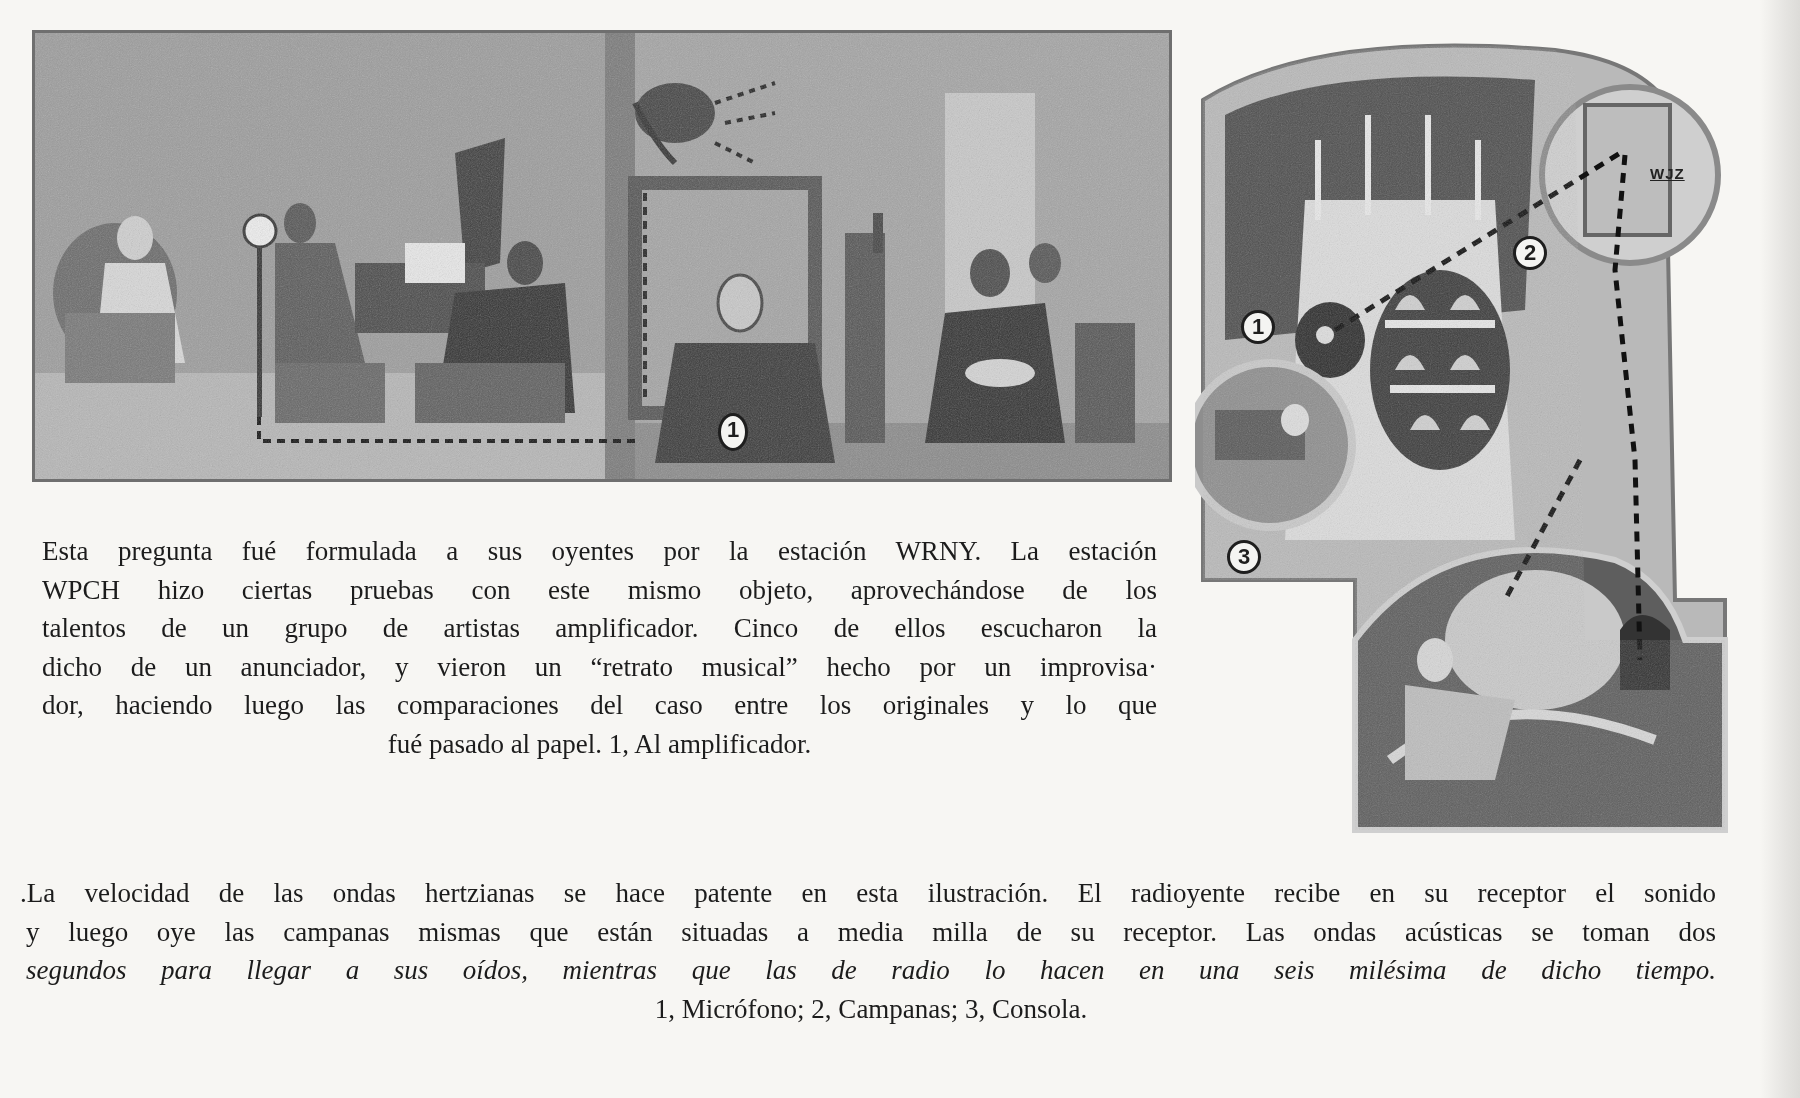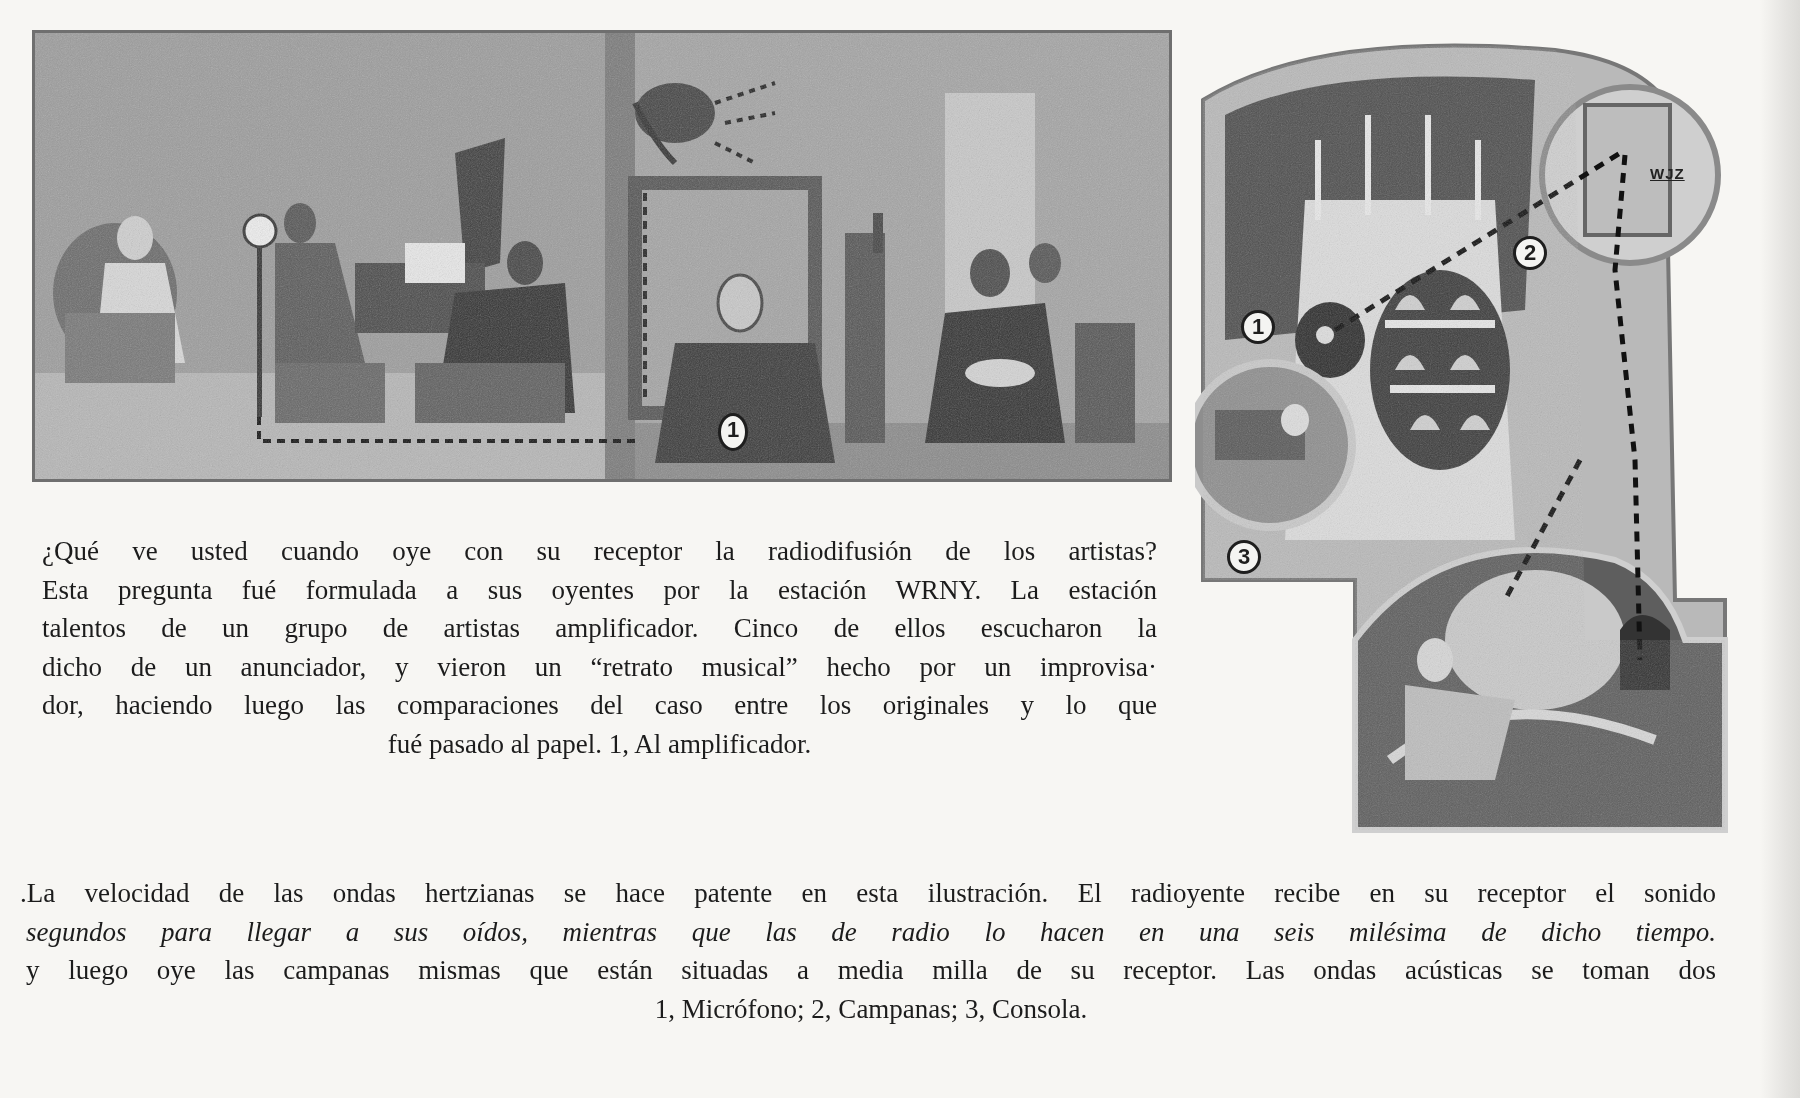--- a/index.html
+++ b/index.html
@@ -196,26 +196,26 @@
   </div>
   <div class="marker" style="left:318px; top:196px;">
     <span>2</span>
   </div>
   <div class="marker" style="left:32px; top:500px;">
     <span>3</span>
   </div>
 </div>
 
 <div class="caption caption-1">
-  <span class="line">¿Qué ve usted cuando oye con su receptor la radiodifusión de los artistas?</span>
   <span class="line">Esta pregunta fué formulada a sus oyentes por la estación WRNY. La estación</span>
+  <span class="line">WPCH hizo ciertas pruebas con este mismo objeto, aprovechándose de los</span>
   <span class="line">talentos de un grupo de artistas amplificador. Cinco de ellos escucharon la</span>
   <span class="line">dicho de un anunciador, y vieron un “retrato musical” hecho por un improvisa·</span>
   <span class="line">dor, haciendo luego las comparaciones del caso entre los originales y lo que</span>
   <span class="line center">fué pasado al papel. 1, Al amplificador.</span>
 </div>
 
 <div class="caption caption-2">
   <span class="line" style="margin-left:-6px;">.La velocidad de las ondas hertzianas se hace patente en esta ilustración. El radioyente recibe en su receptor el sonido</span>
+  <span class="line">y luego oye las campanas mismas que están situadas a media milla de su receptor. Las ondas acústicas se toman dos</span>
   <span class="line italic">segundos para llegar a sus oídos, mientras que las de radio lo hacen en una seis milésima de dicho tiempo.</span>
-  <span class="line">y luego oye las campanas mismas que están situadas a media milla de su receptor. Las ondas acústicas se toman dos</span>
   <span class="line center">1, Micrófono; 2, Campanas; 3, Consola.</span>
 </div>
 
 </body></html>

